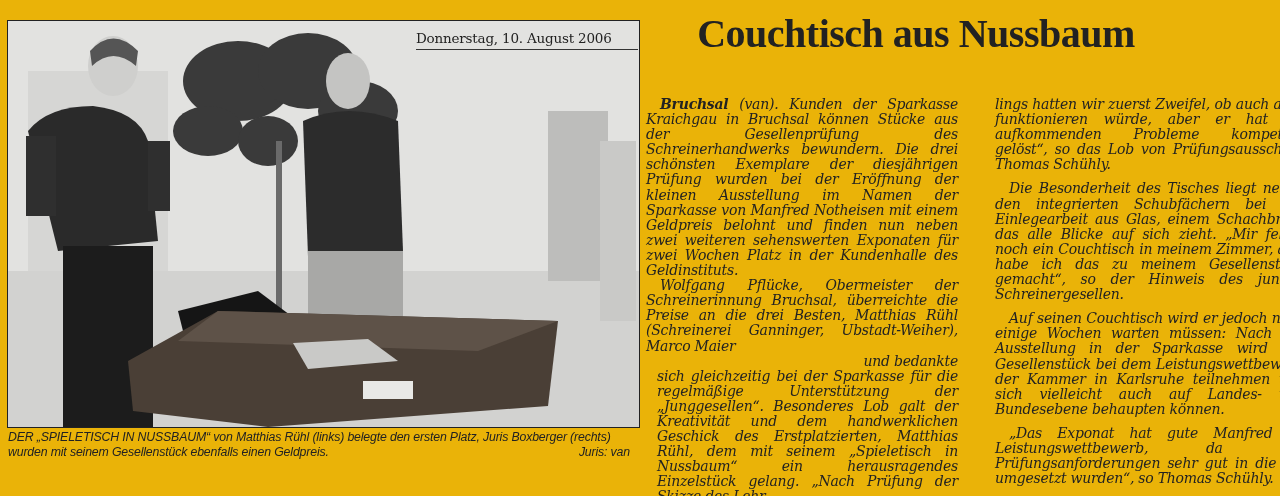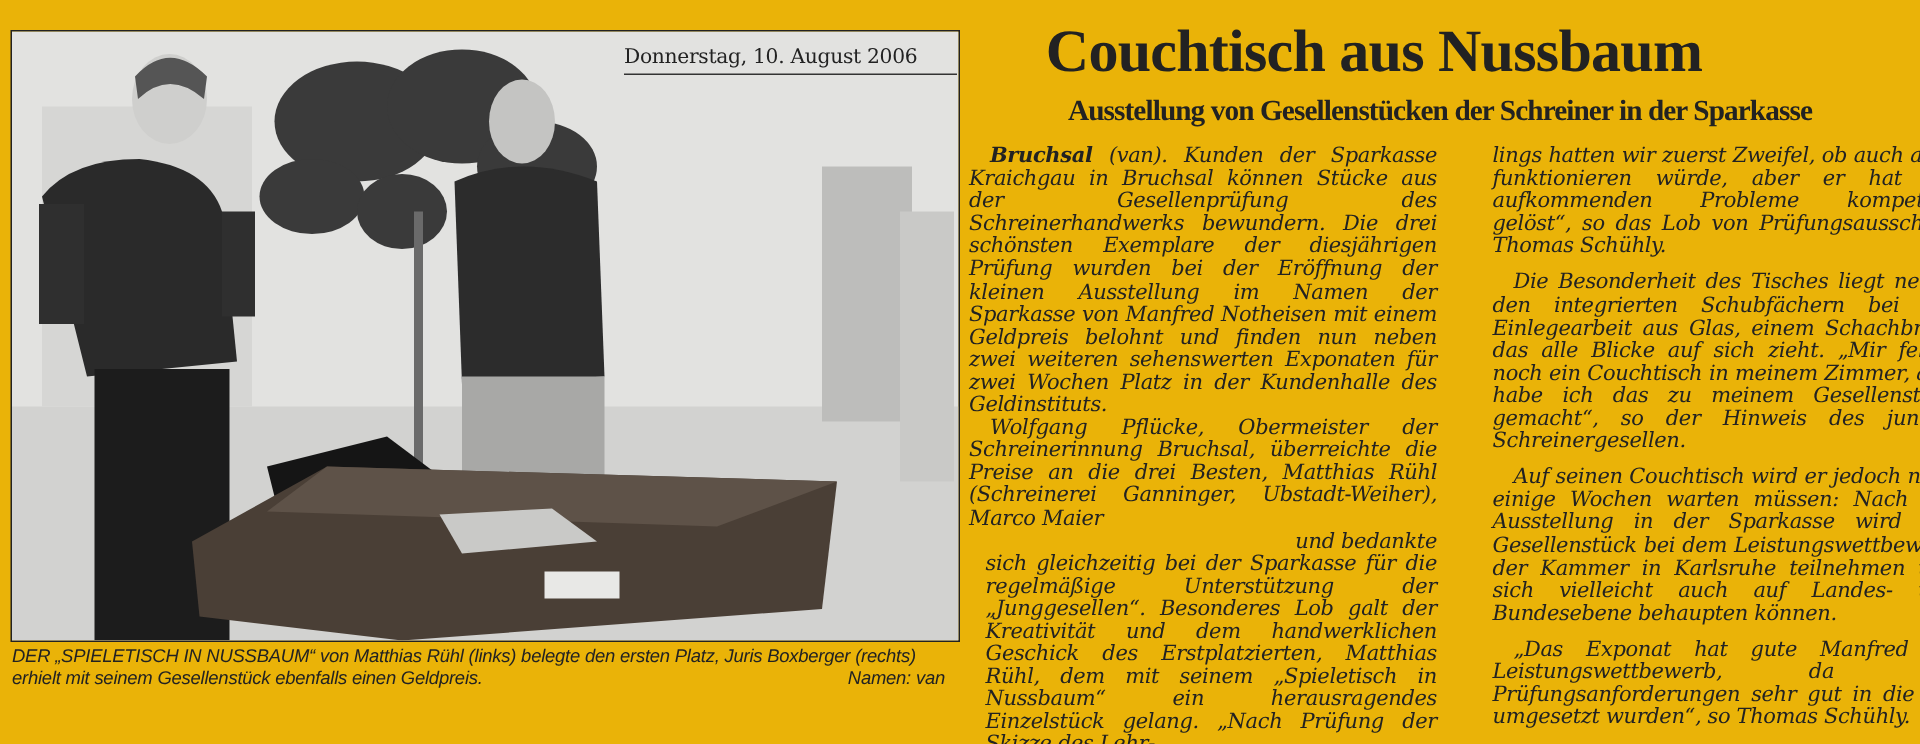--- a/index.html
+++ b/index.html
@@ -90,26 +90,25 @@
       <path d="M120 340 L210 290 L550 300 L540 385 L260 406 L125 390 Z" fill="#4a3f36"></path>
       <path d="M210 290 L550 300 L470 330 L170 320 Z" fill="#5e5248"></path>
       <path d="M285 322 L360 318 L390 340 L300 348 Z" fill="#c9c9c7"></path>
       <rect x="355" y="360" width="50" height="18" fill="#e8e8e6"></rect>
     </svg>
   </div>
 
   <div class="dateline">Donnerstag, 10. August 2006</div>
 
   <div class="caption">
-    <span>DER „SPIELETISCH IN NUSSBAUM“ von Matthias Rühl (links) belegte den ersten Platz, Juris Boxberger (rechts) erhielt mit seinem Gesellenstück ebenfalls einen Geldpreis.</span>
-    <span class="credit">Namen: van</span>
+    <span>DER „SPIELETISCH IN NUSSBAUM“ von Matthias Rühl (links) belegte den ersten Platz, Juris Boxberger (rechts) wurden mit seinem Gesellenstück ebenfalls einen Geldpreis.</span>
+    <span class="credit">Juris: van</span>
   </div>
 
   <h1 class="headline" style="margin:0;">Couchtisch aus Nussbaum</h1>
-  <h2 class="subhead" style="margin:0;">Ausstellung von Gesellenstücken der Schreiner in der Sparkasse</h2>
 
   <div class="col col1">
     <p><span class="lead">Bruchsal</span><span> (van). Kunden der Sparkasse Kraichgau in Bruchsal können Stücke aus der Gesellenprüfung des Schreinerhandwerks bewundern. Die drei schönsten Exemplare der diesjährigen Prüfung wurden bei der Eröffnung der kleinen Ausstellung im Namen der Sparkasse von Manfred Notheisen mit einem Geldpreis belohnt und finden nun neben zwei weiteren sehenswerten Exponaten für zwei Wochen Platz in der Kundenhalle des Geldinstituts.</span></p>
     <p>Wolfgang Pflücke, Obermeister der Schreinerinnung Bruchsal, überreichte die Preise an die drei Besten, Matthias Rühl (Schreinerei Ganninger, Ubstadt-Weiher), Marco Maier</p>
     <p class="right-block">und bedankte</p>
     <p style="text-indent:0;margin-left:11px;">sich gleichzeitig bei der Sparkasse für die regelmäßige Unterstützung der „Junggesellen“. Besonderes Lob galt der Kreativität und dem handwerklichen Geschick des Erstplatzierten, Matthias Rühl, dem mit seinem „Spieletisch in Nussbaum“ ein herausragendes Einzelstück gelang. „Nach Prüfung der Skizze des Lehr-</p>
   </div>
 
   <div class="col col2">
     <p style="text-indent:0;">lings hatten wir zuerst Zweifel, ob auch alles funktionieren würde, aber er hat die aufkommenden Probleme kompetent gelöst“, so das Lob von Prüfungsausschuss Thomas Schühly.</p>

